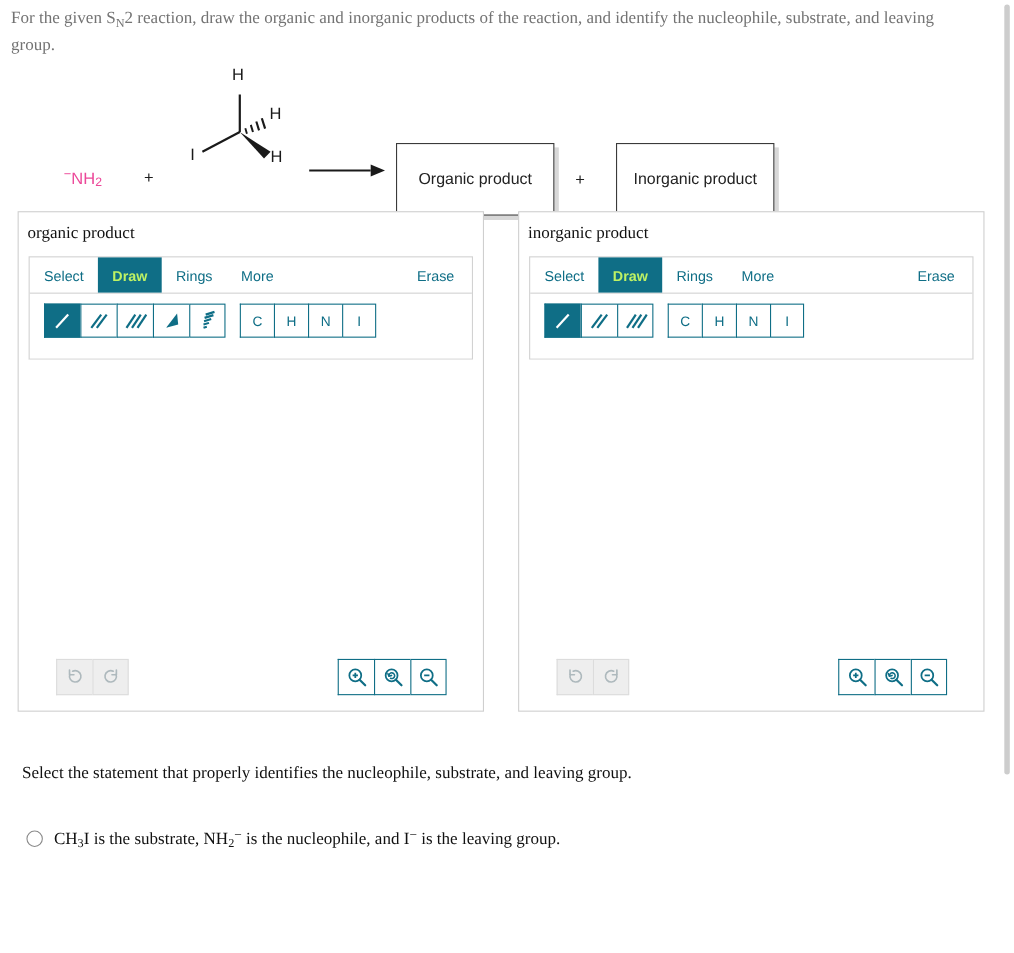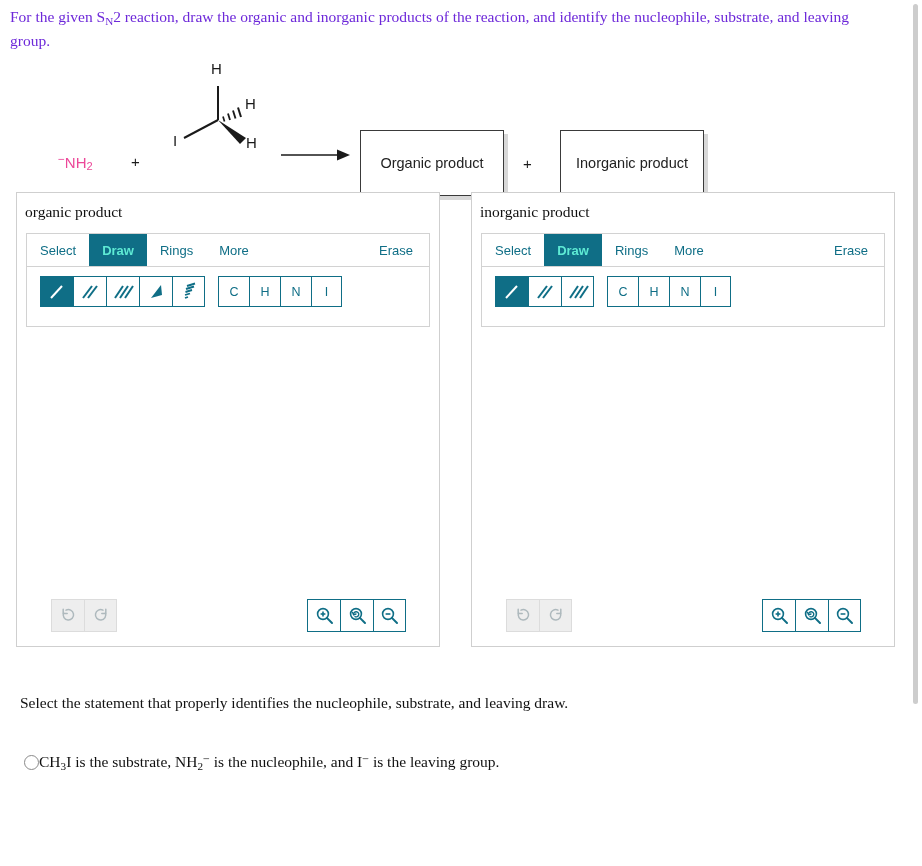--- a/index.html
+++ b/index.html
@@ -12,21 +12,21 @@
     overflow: hidden;
     position: relative;
   }
 
   
   .prompt {
     font-family: "Liberation Serif", serif;
     font-size: 15.5px;
     line-height: 1.42;
     padding: 6px 30px 0 10px;
-    color: #6d28d9;
+    color: #737373;
   }
   .prompt sub { font-size: 0.72em; vertical-align: -0.28em; }
 
   
   .scheme {
     position: relative;
     height: 115px;
     margin: 8px 0 0 0;
   }
   .reactant-label {
@@ -100,21 +100,21 @@
     font-family: "Liberation Sans", sans-serif;
     font-size: 13px;
   }
   .tab {
     display: flex; align-items: center;
     padding: 0 13px;
     color: #0f6e86;
     cursor: pointer;
     user-select: none;
   }
-  .tab.active { background: #0f6e86; color: #5eead4; font-weight: bold; }
+  .tab.active { background: #0f6e86; color: #bef264; font-weight: bold; }
   .tab-spacer { flex: 1; }
   .tab.erase { padding-right: 16px; }
 
   .toolrow {
     display: flex;
     align-items: center;
     gap: 13px;
     padding: 9px 0 0 13px;
   }
   .btn-group { display: flex; }
@@ -189,20 +189,21 @@
     color: #111;
   }
   .options {
     position: absolute;
     top: 752px; left: 24px;
     display: flex; flex-direction: column;
     gap: 10px;
   }
   .option {
     display: flex; align-items: center;
+    gap: 10px;
     cursor: pointer;
     font-family: "Liberation Serif", serif;
     font-size: 15.5px;
     color: #111;
   }
   .radio {
     width: 15px; height: 15px;
     border: 1.6px solid #8a8a8a;
     border-radius: 50%;
     background: #fff;
@@ -464,21 +465,21 @@
             <circle cx="8" cy="8" r="5.4"></circle>
               <line x1="11.9" y1="11.9" x2="17" y2="17" stroke-linecap="round" stroke-width="2"></line>
             <line x1="5.6" y1="8" x2="10.4" y2="8"></line>
           </svg>
         </div>
       </div>
     </div>
   </div>
 </div>
 
-<div class="question">Select the statement that properly identifies the nucleophile, substrate, and leaving draw.</div>
+<div class="question">Select the statement that properly identifies the nucleophile, substrate, and leaving group.</div>
 
 <div class="options">
   <label class="option">
     <span class="radio"></span>
     <span class="option-text">CH<sub>3</sub>I is the substrate, NH<sub>2</sub><sup>−</sup> is the nucleophile, and I<sup>−</sup> is the leaving group.</span>
   </label>
 </div>
 
 <div class="scrollbar-track">
   <div class="scrollbar-thumb"></div>

